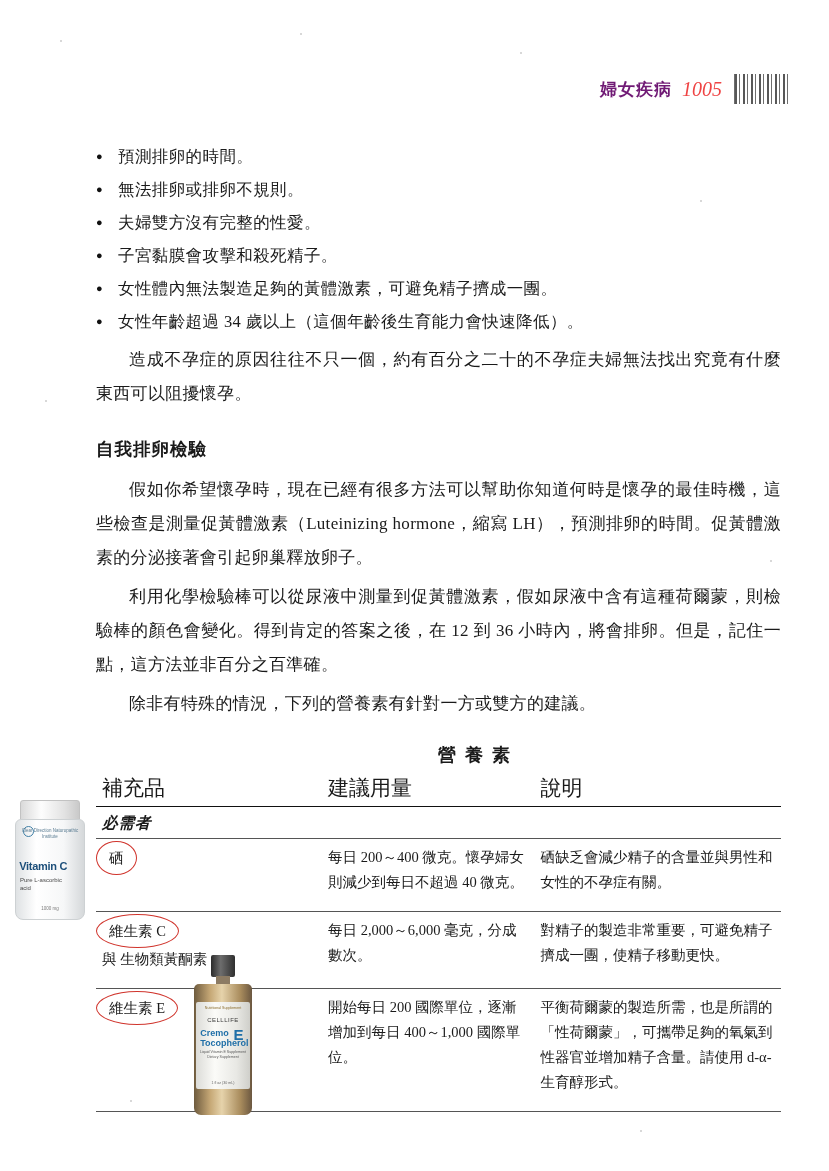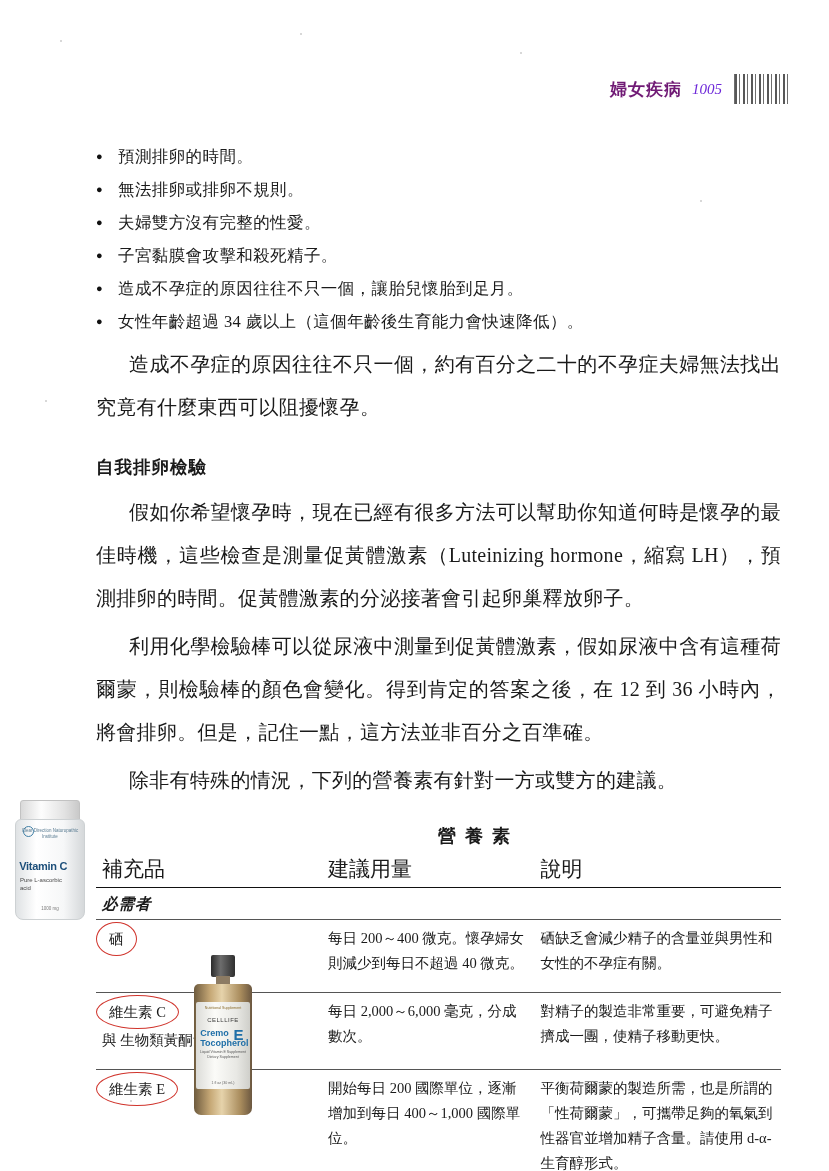--- a/index.html
+++ b/index.html
@@ -28,24 +28,24 @@
     align-items: center;
     gap: 10px;
   }
   .header-title {
     font-size: 17px;
     font-weight: bold;
     letter-spacing: 1px;
     color: #701a75;
   }
   .header-page {
-    font-size: 15px;
+    font-size: 20px;
     font-style: italic;
     font-family: "Liberation Serif", serif;
-    color: #6d28d9;
+    color: #ef4444;
     text-align: center;
   }
   .header-barcode {
     width: 56px;
     height: 30px;
     margin-left: 2px;
     border-left: 1px solid #555;
     background: repeating-linear-gradient(
       to right,
       #3b3b3b 0px, #3b3b3b 2px,
@@ -77,22 +77,22 @@
   .bullet-list li::before {
     content: "●";
     position: absolute;
     left: 0;
     top: 0;
     font-size: 11px;
     line-height: 33px;
     color: #111;
   }
   p.para {
-    font-size: 20px;
-    line-height: 43px;
+    font-size: 17px;
+    line-height: 34px;
     margin: 5px 0 0 0;
     text-align: justify;
     text-indent: 33px;
     letter-spacing: 0.3px;
   }
   h2.section-heading {
     font-size: 17.5px;
     font-weight: bold;
     margin: 26px 0 12px 0;
     letter-spacing: 1px;
@@ -402,21 +402,21 @@
     <span class="header-barcode"></span>
   </div>
 
   <div class="content">
 
     <ul class="bullet-list">
       <li>預測排卵的時間。</li>
       <li>無法排卵或排卵不規則。</li>
       <li>夫婦雙方沒有完整的性愛。</li>
       <li>子宮黏膜會攻擊和殺死精子。</li>
-      <li>造成不孕症的原因往往不只一個，讓胎兒懷胎到足月。</li>
+      <li>女性體內無法製造足夠的黃體激素，可避免精子擠成一團。</li>
       <li>女性年齡超過 34 歲以上（這個年齡後生育能力會快速降低）。</li>
     </ul>
 
     <p class="para">造成不孕症的原因往往不只一個，約有百分之二十的不孕症夫婦無法找出究竟有什麼東西可以阻擾懷孕。</p>
 
     <h2 class="section-heading">自我排卵檢驗</h2>
 
     <p class="para">假如你希望懷孕時，現在已經有很多方法可以幫助你知道何時是懷孕的最佳時機，這些檢查是測量促黃體激素（Luteinizing hormone，縮寫 LH），預測排卵的時間。促黃體激素的分泌接著會引起卵巢釋放卵子。</p>
     <p class="para">利用化學檢驗棒可以從尿液中測量到促黃體激素，假如尿液中含有這種荷爾蒙，則檢驗棒的顏色會變化。得到肯定的答案之後，在 12 到 36 小時內，將會排卵。但是，記住一點，這方法並非百分之百準確。</p>
     <p class="para">除非有特殊的情況，下列的營養素有針對一方或雙方的建議。</p>

